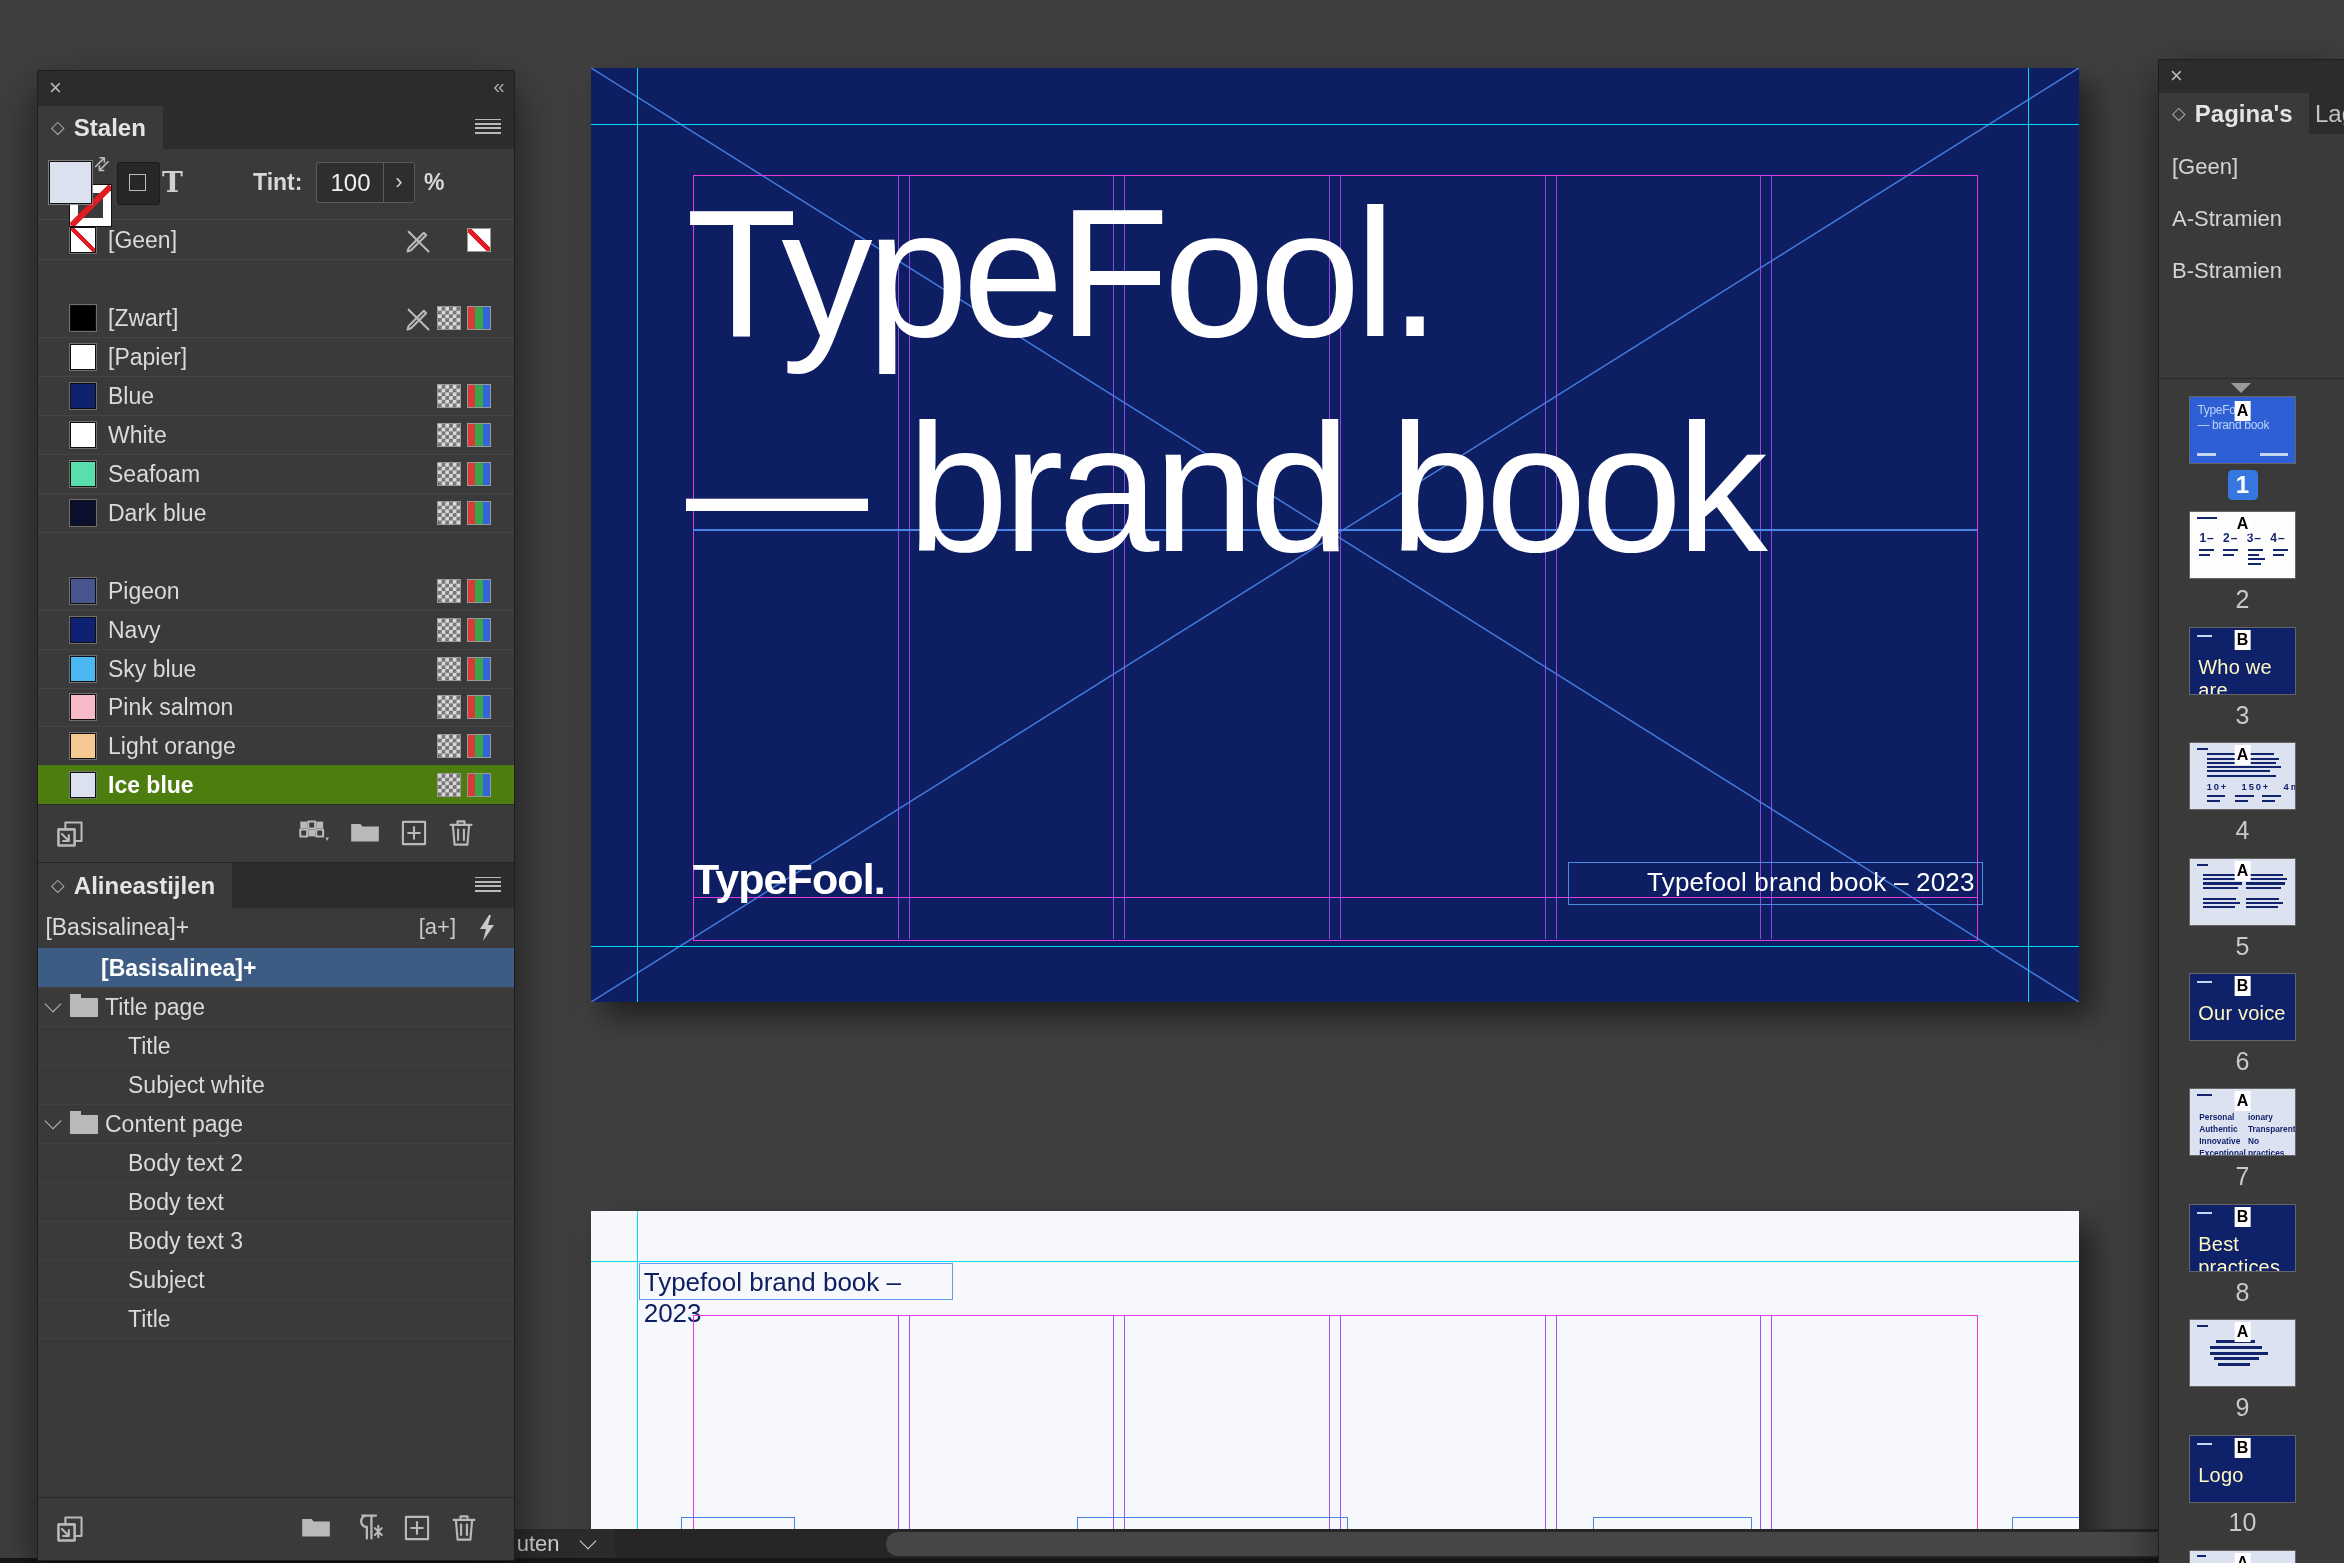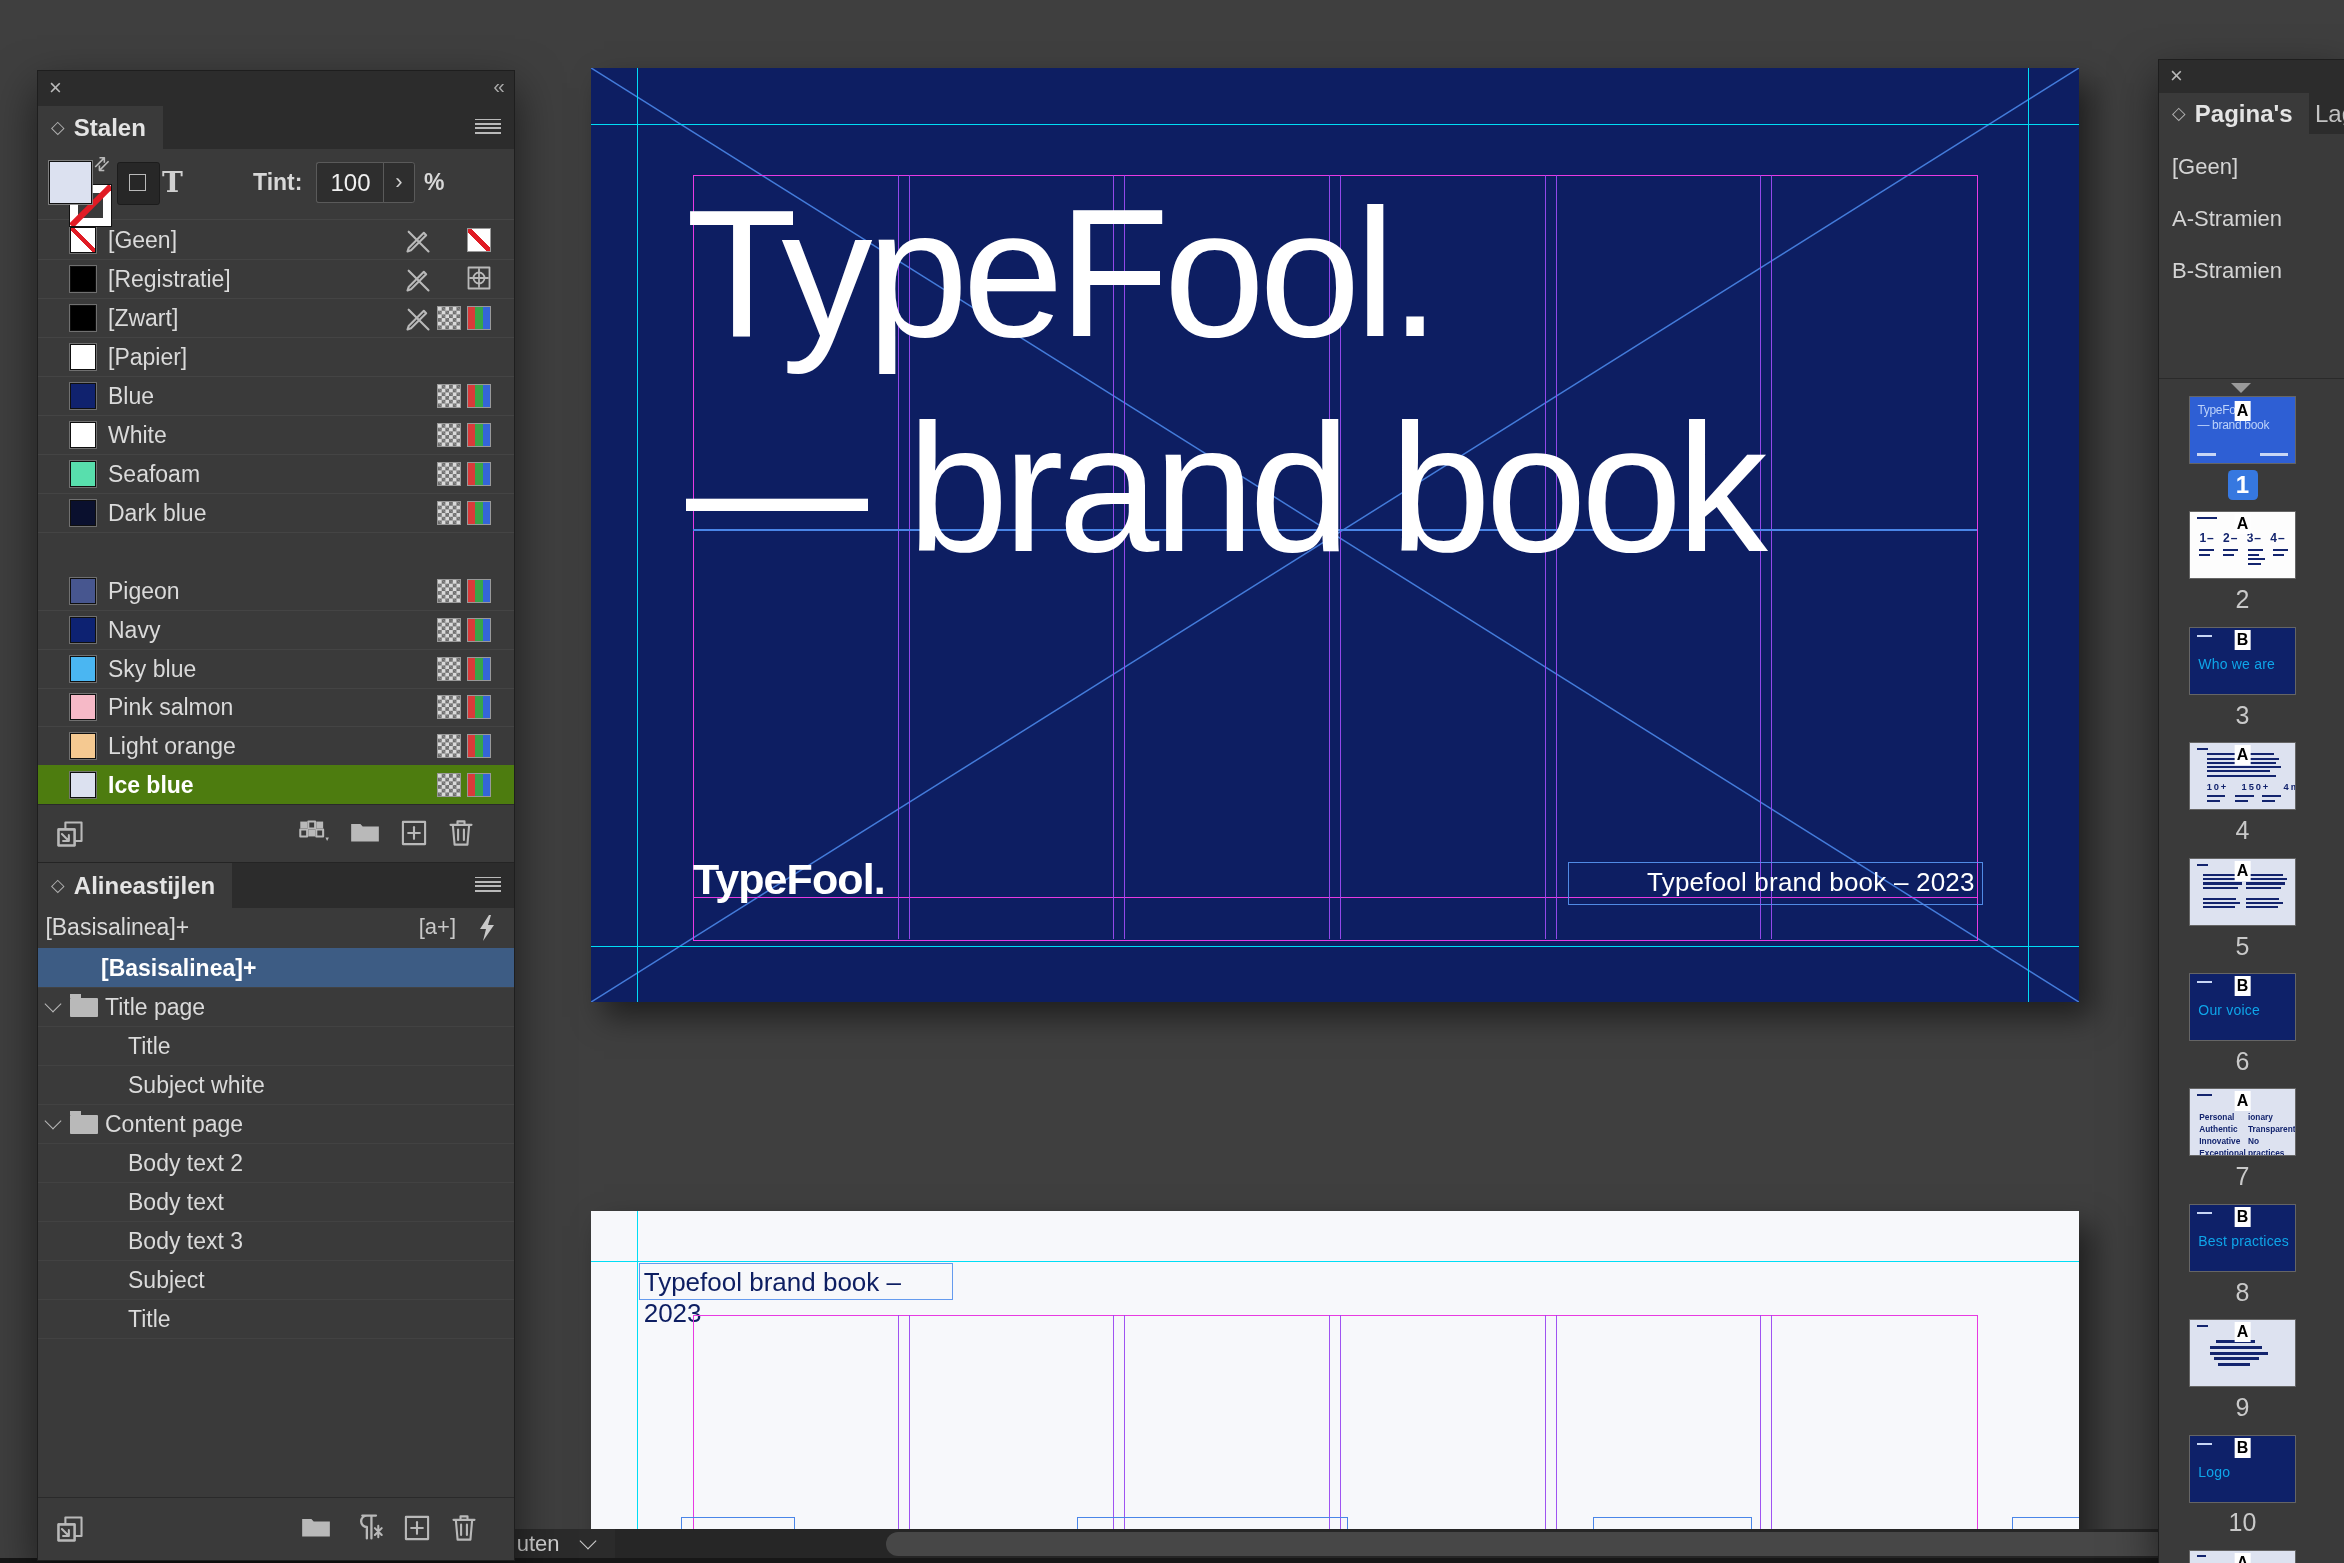--- a/index.html
+++ b/index.html
@@ -112,21 +112,21 @@
   .thumb .badge{position:absolute;left:50%;transform:translateX(-50%);top:1.9px;width:16.7px;height:20.4px;
                 background:#ffffff;color:#000;font-weight:700;font-size:16px;line-height:20.4px;
                 text-align:center;z-index:5;}
   .pnum{position:absolute;width:105px;left:31px;text-align:center;font-size:25px;color:#c9c9c9;height:30px;}
   .pnum .selbadge{display:inline-block;width:30px;height:30px;background:#3678e0;border-radius:4.6px;
                   color:#fff;font-weight:700;font-size:24px;line-height:30px;}
   .mini-line{position:absolute;height:2.8px;background:#13246e;}
   .mini-bar-light{position:absolute;height:2.8px;background:#c8d6f5;}
   .cover-t{position:absolute;left:7.4px;top:5.6px;font-size:12px;line-height:15px;color:#bcd2fa;
            letter-spacing:-0.3px;white-space:pre;}
-  .navy-label{position:absolute;left:8.3px;top:28px;font-size:14px;color:#0ea5e9;letter-spacing:0.2px;}
+  .navy-label{position:absolute;left:8.3px;top:28px;font-size:20px;color:#fef9c3;letter-spacing:0.2px;}
   .wl-list{position:absolute;left:0;right:0;top:18.6px;text-align:center;font-size:12px;font-weight:700;
            color:#13246e;letter-spacing:0.9px;white-space:pre;}
   .stats-t{position:absolute;left:16.7px;top:39px;font-size:9.3px;font-weight:700;color:#13246e;
            letter-spacing:1.9px;white-space:pre;}
   .word-col{position:absolute;top:22px;font-size:8.3px;line-height:12px;color:#13246e;font-weight:700;}
 
   
   #bottombar{position:absolute;left:513px;top:1529px;width:1832px;height:30px;background:#2b2b2b;}
   #bottombar .frag{position:absolute;left:3.7px;top:1.9px;font-size:22px;color:#cfcfcf;}
   #bottombar .chev{left:69px;top:5.6px;border-color:#cfcfcf;}
@@ -252,34 +252,20 @@
     <div id="swatch-list" class="abs" style="left:0;top:148px;width:476px;height:584px;border-top:0.9px solid #454545;">
         <div class="sw-row" style="top: 0px;">
           <div class="sw-chip chip-none"></div>
           <div class="sw-name">[Geen]</div>
           <div class="icon-slot" style="left: 366px;"><svg class="ic" width="28" height="28" viewBox="0 0 24 24">
               <path d="M6 20 L19 7 l-2-2 L4 18 l-1 3 z"></path>
               <line x1="4" y1="4" x2="21" y2="21"></line>
             </svg></div>
           <div class="icon-noneSm" style="left: 429px;"></div>
         </div>
-        <div class="sw-row" style="top: 39px;">
-          <div class="sw-chip" style="background: rgb(0, 0, 0);"></div>
-          <div class="sw-name">[Registratie]</div>
-          <div class="icon-slot" style="left: 366px;"><svg class="ic" width="28" height="28" viewBox="0 0 24 24">
-              <path d="M6 20 L19 7 l-2-2 L4 18 l-1 3 z"></path>
-              <line x1="4" y1="4" x2="21" y2="21"></line>
-            </svg></div>
-          <div class="icon-slot" style="left: 429px; top: 7.4px;"><svg class="ic" width="24" height="24" viewBox="0 0 24 24">
-              <rect x="1.5" y="1.5" width="21" height="21"></rect>
-              <circle cx="12" cy="12" r="5.5"></circle>
-              <line x1="12" y1="3" x2="12" y2="21"></line>
-              <line x1="3" y1="12" x2="21" y2="12"></line>
-            </svg></div>
-        </div>
         <div class="sw-row" style="top: 78px;">
           <div class="sw-chip" style="background: rgb(0, 0, 0);"></div>
           <div class="sw-name">[Zwart]</div>
           <div class="icon-slot" style="left: 366px;"><svg class="ic" width="28" height="28" viewBox="0 0 24 24">
               <path d="M6 20 L19 7 l-2-2 L4 18 l-1 3 z"></path>
               <line x1="4" y1="4" x2="21" y2="21"></line>
             </svg></div>
           <div class="icon-proc" style="left: 399px;"></div>
           <div class="icon-rgb" style="left: 429px;"></div>
         </div>

